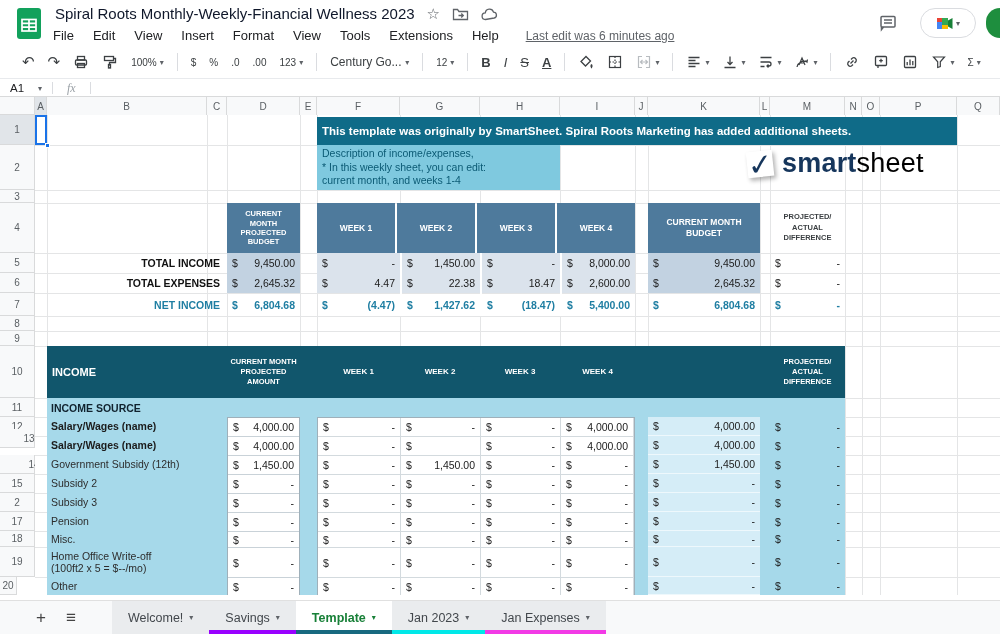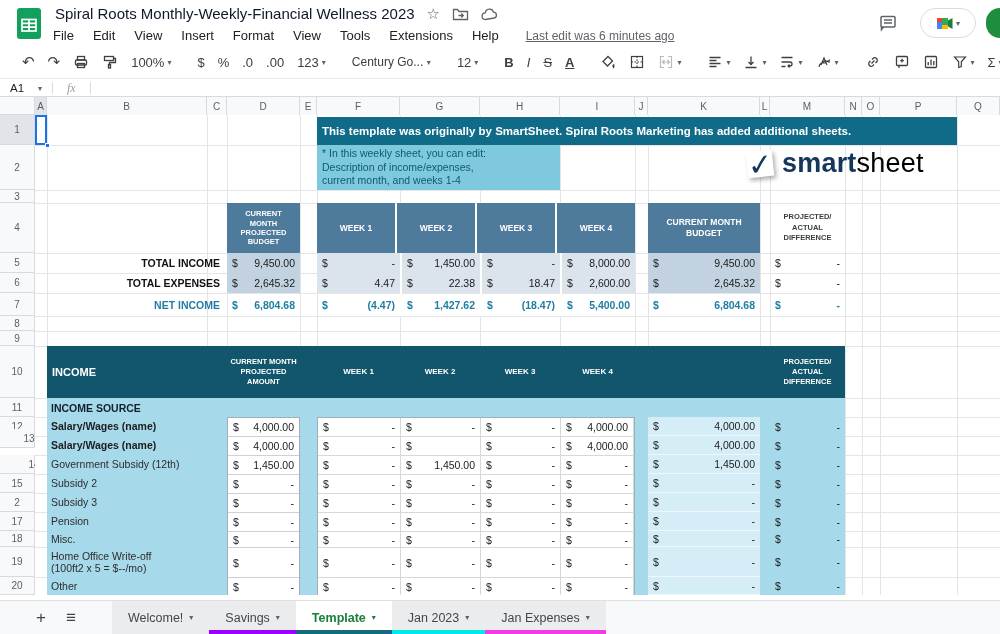--- a/index.html
+++ b/index.html
@@ -20,21 +20,21 @@
   #comment-hist { margin-right:22px; }
   #meet-pill { width:56px; height:30px; border:1px solid #dadce0; border-radius:16px; display:flex; align-items:center; justify-content:center; gap:3px; margin-right:10px; background:#fff; }
   #share-btn { width:14px; height:30px; background:#1e8e3e; border-radius:15px 0 0 15px; }
 
   
   #toolbar { position:absolute; top:46px; left:0; width:1000px; height:33px; background:#fff;
     border-bottom:1px solid #e8eaed; display:flex; align-items:center; padding-left:22px; gap:13px;
     font-size:13px; color:#3c4043; }
   .sep { width:1px; height:18px; background:#dadce0; }
   .t-item { display:flex; align-items:center; gap:3px; white-space:nowrap; color:#3c4043; }
-  .t-txt { font-size:13px; }
+  .t-txt { font-size:10px; }
   .caret { font-size:8px; color:#5f6368; }
   .glyph { font-size:15px; }
   #font-name { width:72px; overflow:hidden; text-overflow:ellipsis; font-size:12px; }
   .b { font-weight:bold; } .i { font-style:italic; } .s { text-decoration:line-through; }
   .a-ul { text-decoration:underline; font-weight:bold; }
   svg.icon { display:block; }
 
   
   #formulabar { position:absolute; top:80px; left:0; width:1000px; height:16px; background:#fff; display:flex; align-items:center; }
   #namebox { width:52px; padding-left:10px; font-size:11.5px; color:#202124; display:flex; align-items:center; gap:14px; }
@@ -373,21 +373,21 @@
       <div class="rowh" style="position: absolute; left: 0px; top: 231px; width: 35px; height: 52px;">10</div>
       <div class="rowh" style="position: absolute; left: 0px; top: 283px; width: 35px; height: 19px;">11</div>
       <div class="rowh" style="position: absolute; left: 0px; top: 302px; width: 35px; height: 19px;">12</div>
       <div class="rowh" style="position: absolute; left: 0px; top: 314px; width: 35px; height: 19px; padding-left: 24px;">13</div>
       <div class="rowh" style="position: absolute; left: 0px; top: 340px; width: 35px; height: 19px; padding-left: 34px;">14</div>
       <div class="rowh" style="position: absolute; left: 0px; top: 359px; width: 35px; height: 19px;">15</div>
       <div class="rowh" style="position: absolute; left: 0px; top: 378px; width: 35px; height: 19px;">2</div>
       <div class="rowh" style="position: absolute; left: 0px; top: 397px; width: 35px; height: 19px;">17</div>
       <div class="rowh" style="position: absolute; left: 0px; top: 416px; width: 35px; height: 16px;">18</div>
       <div class="rowh" style="position: absolute; left: 0px; top: 432px; width: 35px; height: 30px;">19</div>
-      <div class="rowh" style="position: absolute; left: 0px; top: 462px; width: 35px; height: 18px;">20</div>
+      <div class="rowh" style="position: absolute; left: 0px; top: 462px; width: 17px; height: 18px;">20</div>
     </div>
 
   <div id="grid">
     <div id="grid-lines">
         <div class="vline" style="left: 12px;"></div>
         <div class="vline" style="left: 172px;"></div>
         <div class="vline" style="left: 192px;"></div>
         <div class="vline" style="left: 265px;"></div>
         <div class="vline" style="left: 282px;"></div>
         <div class="vline" style="left: 365px;"></div>
@@ -417,22 +417,22 @@
         <div class="hline" style="top: 359px;"></div>
         <div class="hline" style="top: 378px;"></div>
         <div class="hline" style="top: 397px;"></div>
         <div class="hline" style="top: 416px;"></div>
         <div class="hline" style="top: 432px;"></div>
         <div class="hline" style="top: 462px;"></div>
       </div>
 
     <div id="banner">This template was originally by SmartSheet. Spiral Roots Marketing has added additional sheets.</div>
     <div id="note">
+      <div>Description of income/expenses,</div>
       <div>* In this weekly sheet, you can edit:</div>
-      <div>Description of income/expenses,</div>
       <div>current month, and weeks 1-4</div>
     </div>
 
     <div id="ss-logo">
       <span id="ss-check-box">
           <span id="ss-check">✓</span>
         </span>
       <span id="ss-text"><span id="ss-smart">smart</span><span id="ss-sheet">sheet</span></span>
     </div>
 

